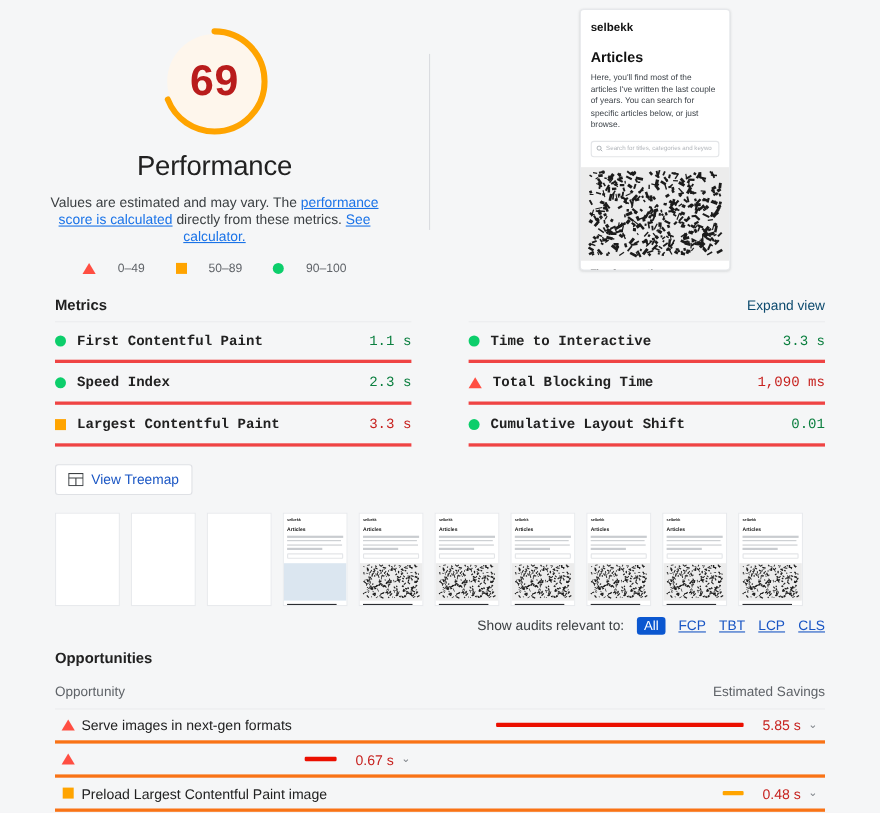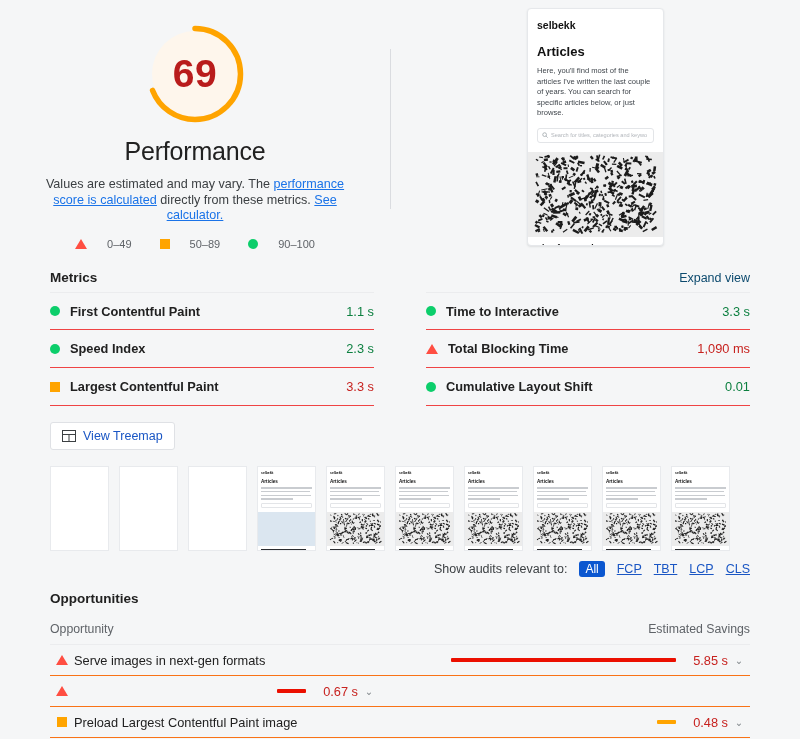--- a/index.html
+++ b/index.html
@@ -89,22 +89,23 @@
   }
   .sec-title { font-size: 13.5px; font-weight: bold; color: #212121; }
   .expand { font-size: 12.5px; color: #0c4a6e; cursor: pointer; margin-left: 32px; }
 
   .metrics-grid { display: flex; gap: 0; }
   .mcol { flex: 1; }
   .mcol:first-child { padding-right: 26px; }
   .mcol:last-child { padding-left: 26px; }
   .mrow {
     display: flex; align-items: center; gap: 10px;
-    height: 38px; border-bottom: 1px solid #ef4444;
+    height: 38px; border-bottom: 3px solid #ef4444;
     font-size: 12.8px;
+    font-family: Liberation Mono, monospace;
   }
   .mrow:first-child { border-top: 1px solid #ebecee; }
   .mname { flex: 1; font-weight: bold; color: #212121; }
   .mval { font-size: 12.8px; }
   .v-green { color: #0b7f3f; }
   .v-red { color: #c7221f; }
 
   
   .treemap-btn {
     display: inline-flex; align-items: center; gap: 7px;
@@ -140,21 +141,21 @@
 
   
   .opp-title { font-size: 13.5px; font-weight: bold; margin-bottom: 16px; }
   .opp-head {
     display: flex; justify-content: space-between;
     font-size: 12.3px; color: #5f6368; padding-bottom: 8px;
     border-bottom: 1px solid #ebecee;
   }
   .opp-row {
     display: flex; align-items: center; height: 31px;
-    border-bottom: 1px solid #f97316; font-size: 12.8px;
+    border-bottom: 3px solid #f97316; font-size: 12.8px;
   }
   .opp-row .oicon { width: 24px; display: flex; justify-content: center; }
   .opp-name { flex: 1; color: #212121; }
   .obar-cell { width: 232px; display: flex; justify-content: flex-end; align-items: center; }
   .obar { height: 4px; border-radius: 1px; }
   .osave { width: 52px; text-align: right; color: #c7221f; font-size: 12.8px; }
   .chev { width: 22px; text-align: center; color: #80868b; font-size: 10px; cursor: pointer; }
 </style>
 </head>
 <body>

